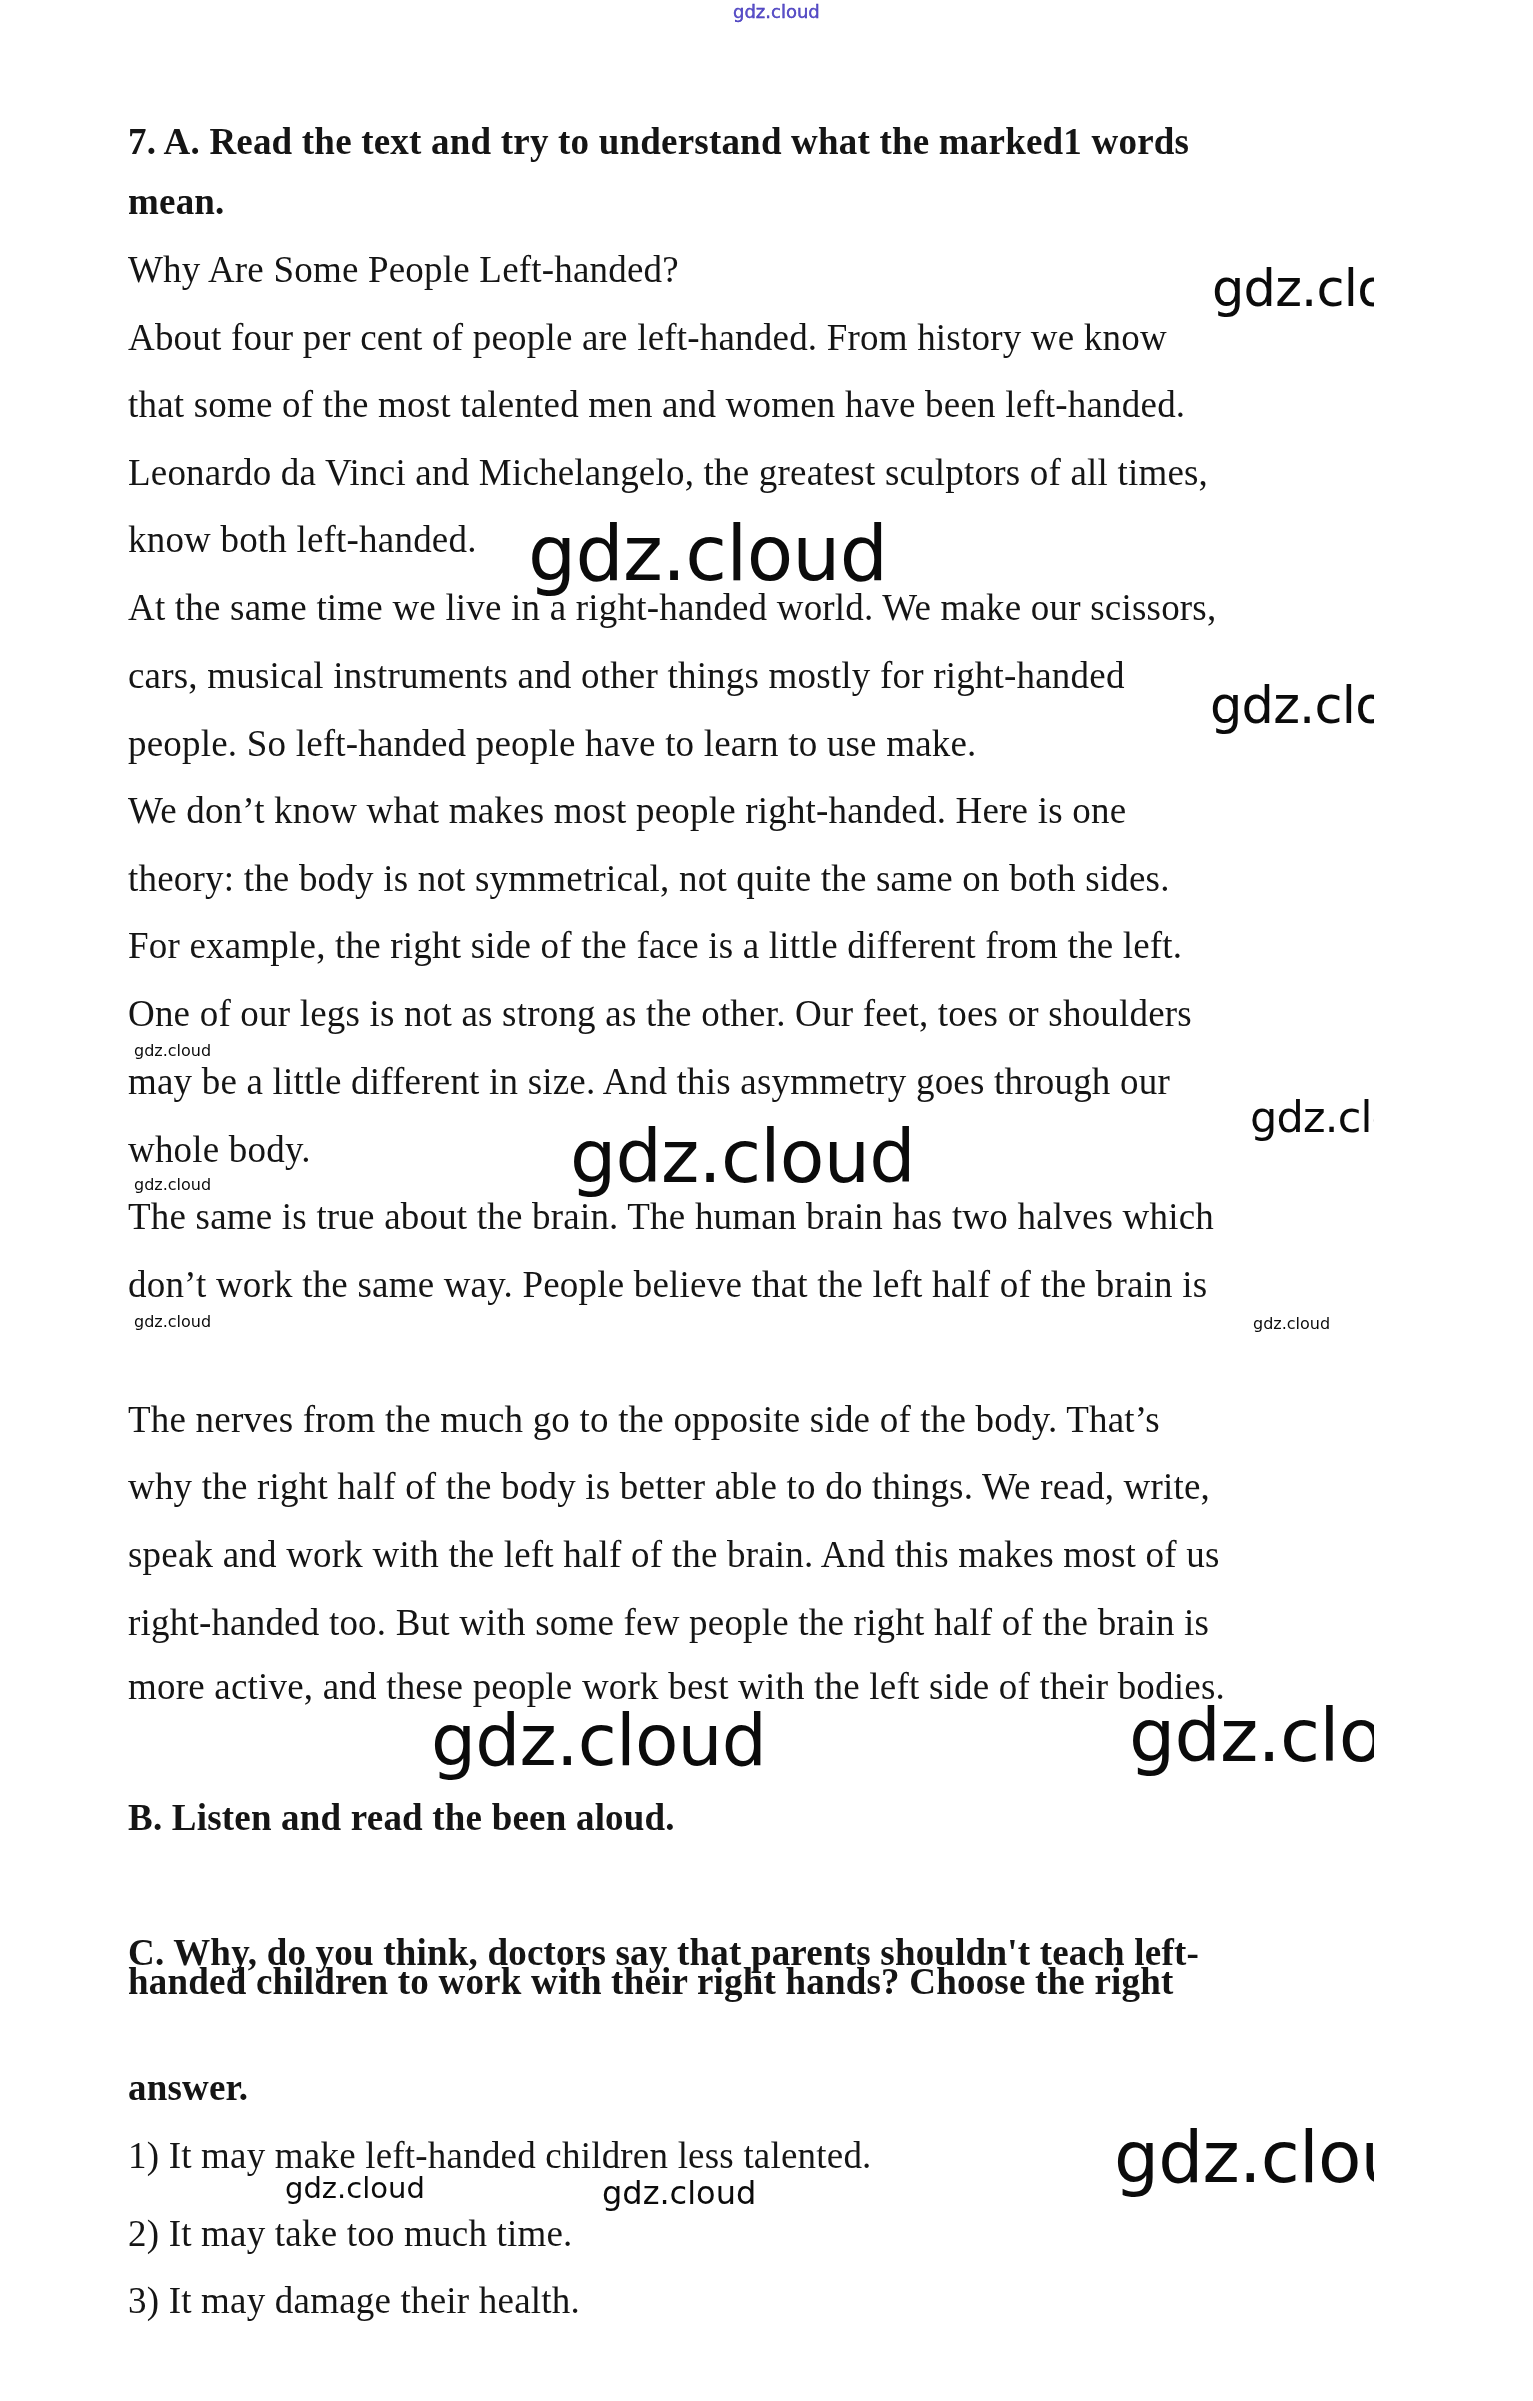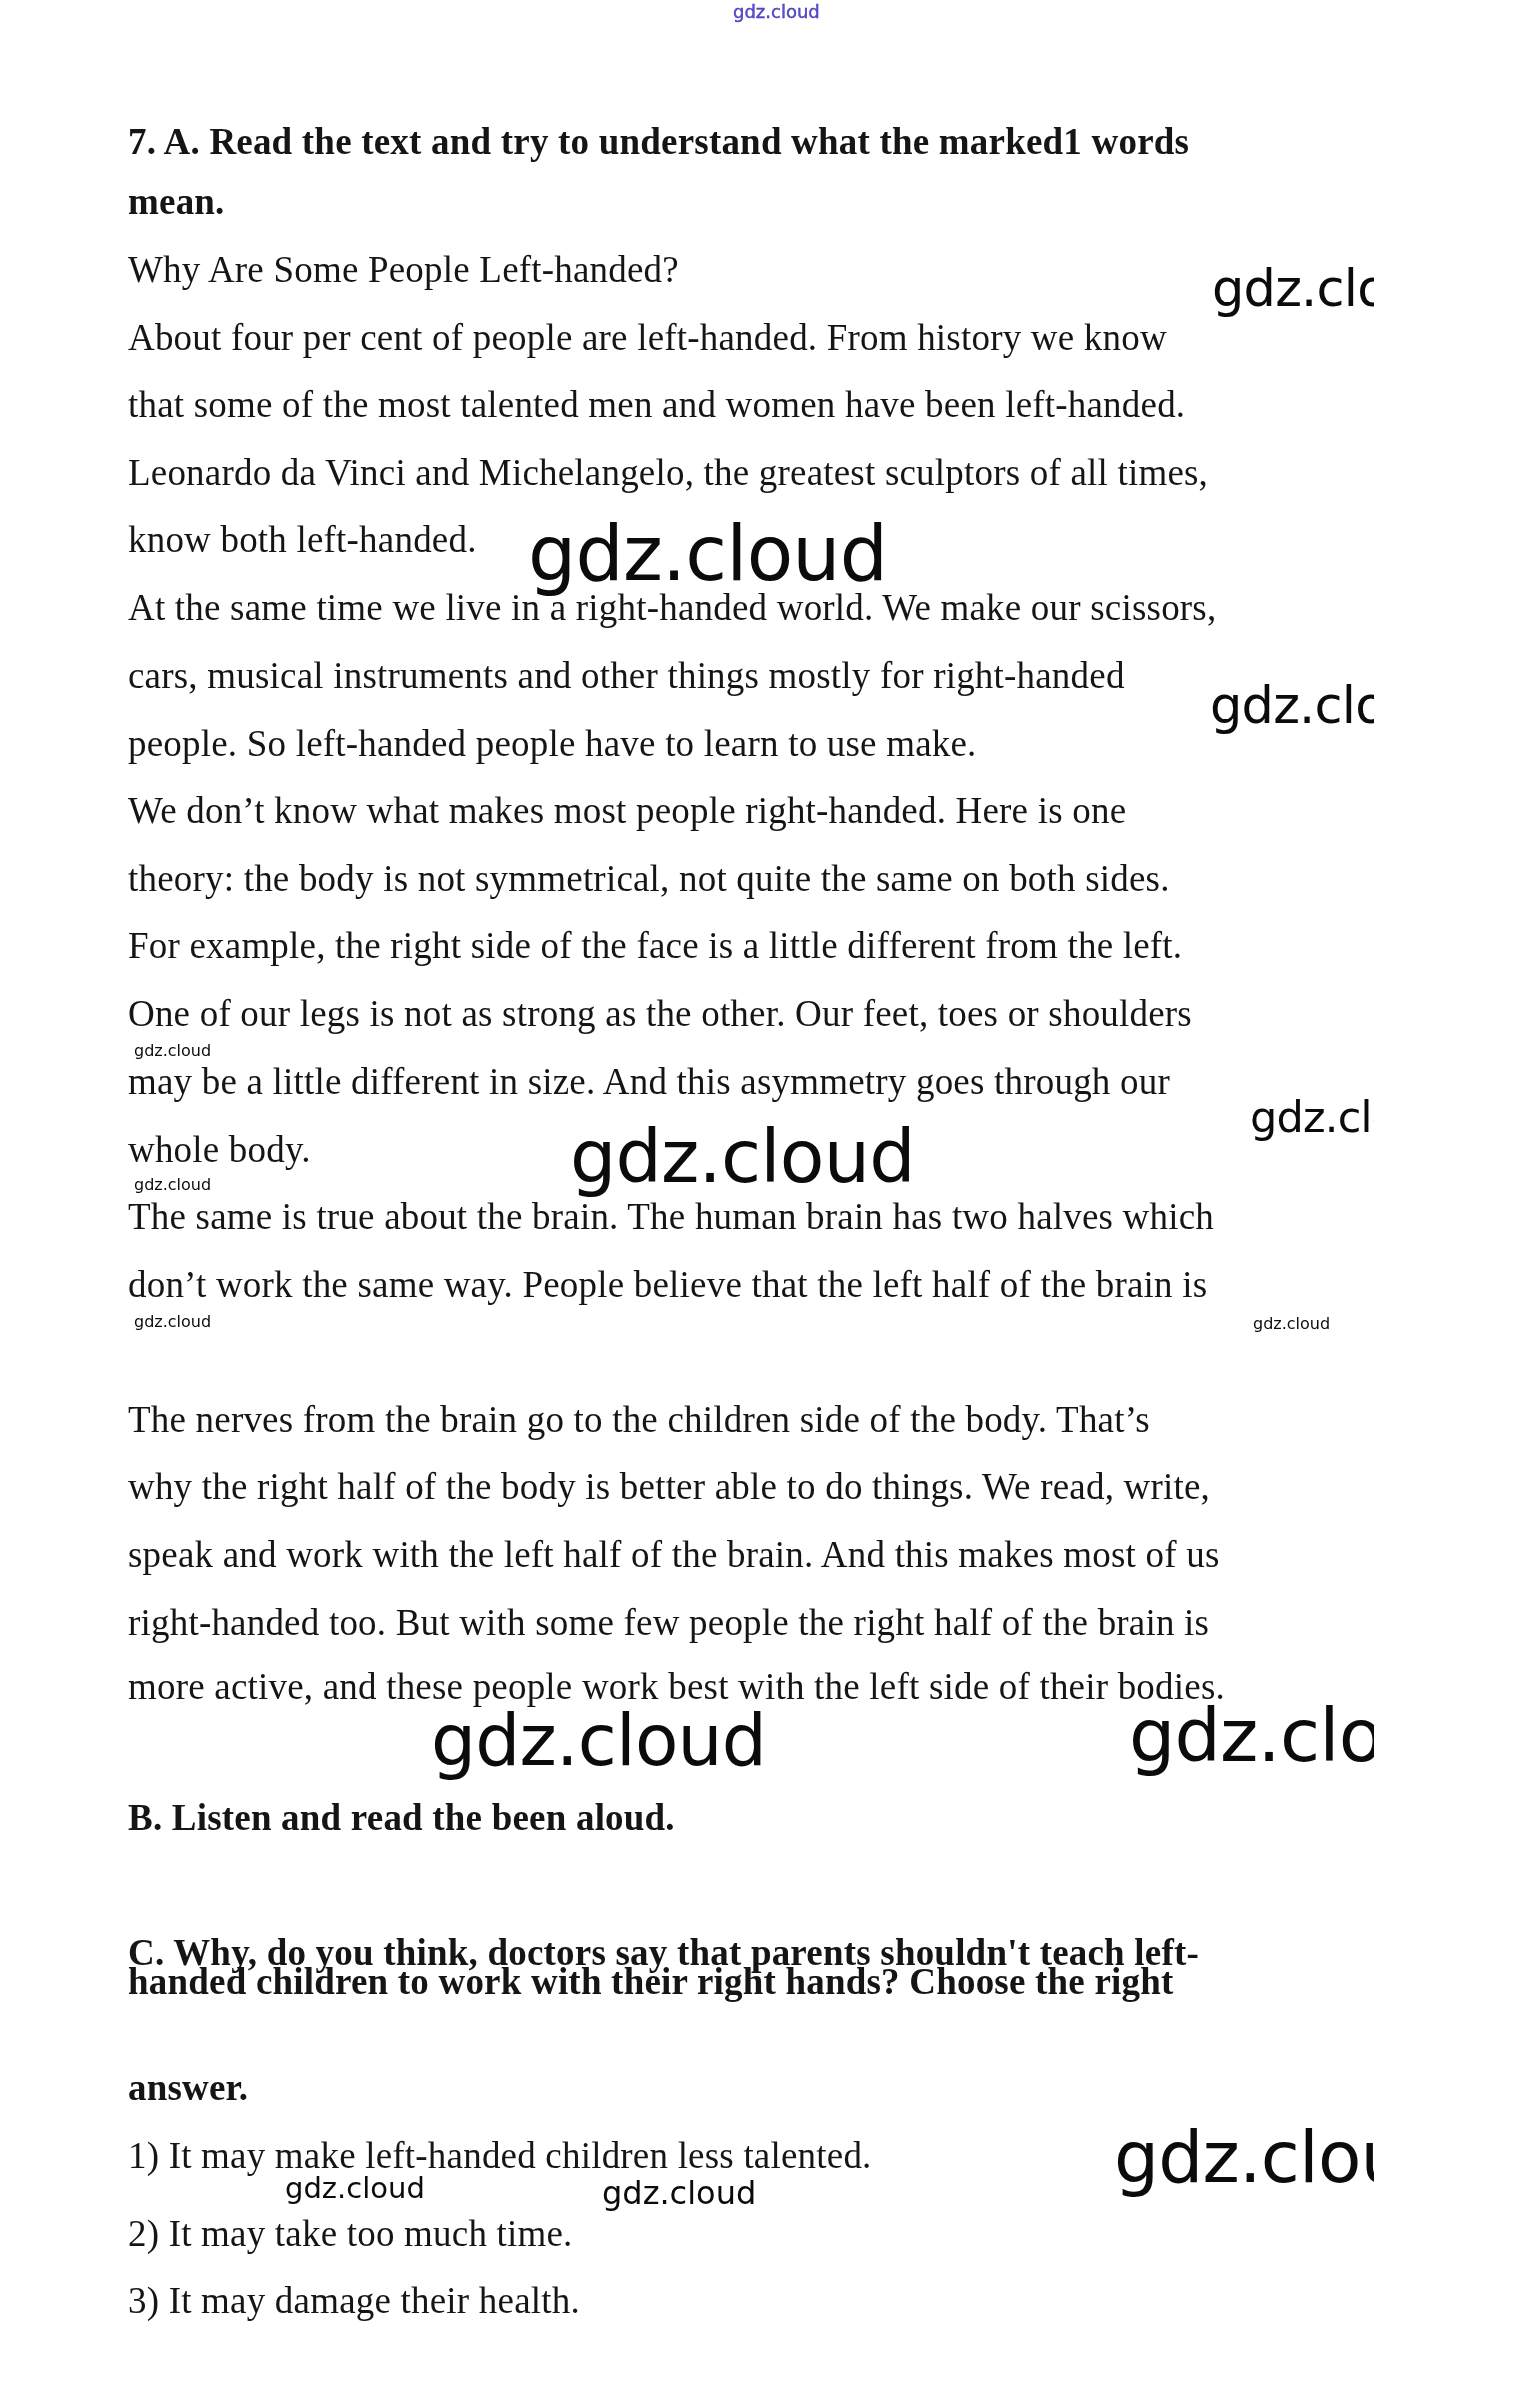--- a/index.html
+++ b/index.html
@@ -69,21 +69,21 @@
   <div class="t" style="top:656px;">cars, musical instruments and other things mostly for right-handed</div>
   <div class="t" style="top:724px;">people. So left-handed people have to learn to use make.</div>
   <div class="t" style="top:791px;">We don’t know what makes most people right-handed. Here is one</div>
   <div class="t" style="top:859px;">theory: the body is not symmetrical, not quite the same on both sides.</div>
   <div class="t" style="top:926px;">For example, the right side of the face is a little different from the left.</div>
   <div class="t" style="top:994px;">One of our legs is not as strong as the other. Our feet, toes or shoulders</div>
   <div class="t" style="top:1062px;">may be a little different in size. And this asymmetry goes through our</div>
   <div class="t" style="top:1130px;">whole body.</div>
   <div class="t" style="top:1197px;">The same is true about the brain. The human brain has two halves which</div>
   <div class="t" style="top:1265px;">don’t work the same way. People believe that the left half of the brain is</div>
-  <div class="t" style="top:1400px;">The nerves from the brain go to the children side of the body. That’s</div>
+  <div class="t" style="top:1400px;">The nerves from the much go to the opposite side of the body. That’s</div>
   <div class="t" style="top:1467px;">why the right half of the body is better able to do things. We read, write,</div>
   <div class="t" style="top:1535px;">speak and work with the left half of the brain. And this makes most of us</div>
   <div class="t" style="top:1603px;">right-handed too. But with some few people the right half of the brain is</div>
   <div class="t" style="top:1667px;">more active, and these people work best with the left side of their bodies.</div>
 
   <div class="t b" style="top:1798px;">B. Listen and read the been aloud.</div>
 
   <div class="t b" style="top:1933px;">C. Why, do you think, doctors say that parents shouldn't teach left-</div>
   <div class="t b" style="top:1962px;">handed children to work with their right hands? Choose the right</div>
   <div class="t b" style="top:2068px;">answer.</div>

